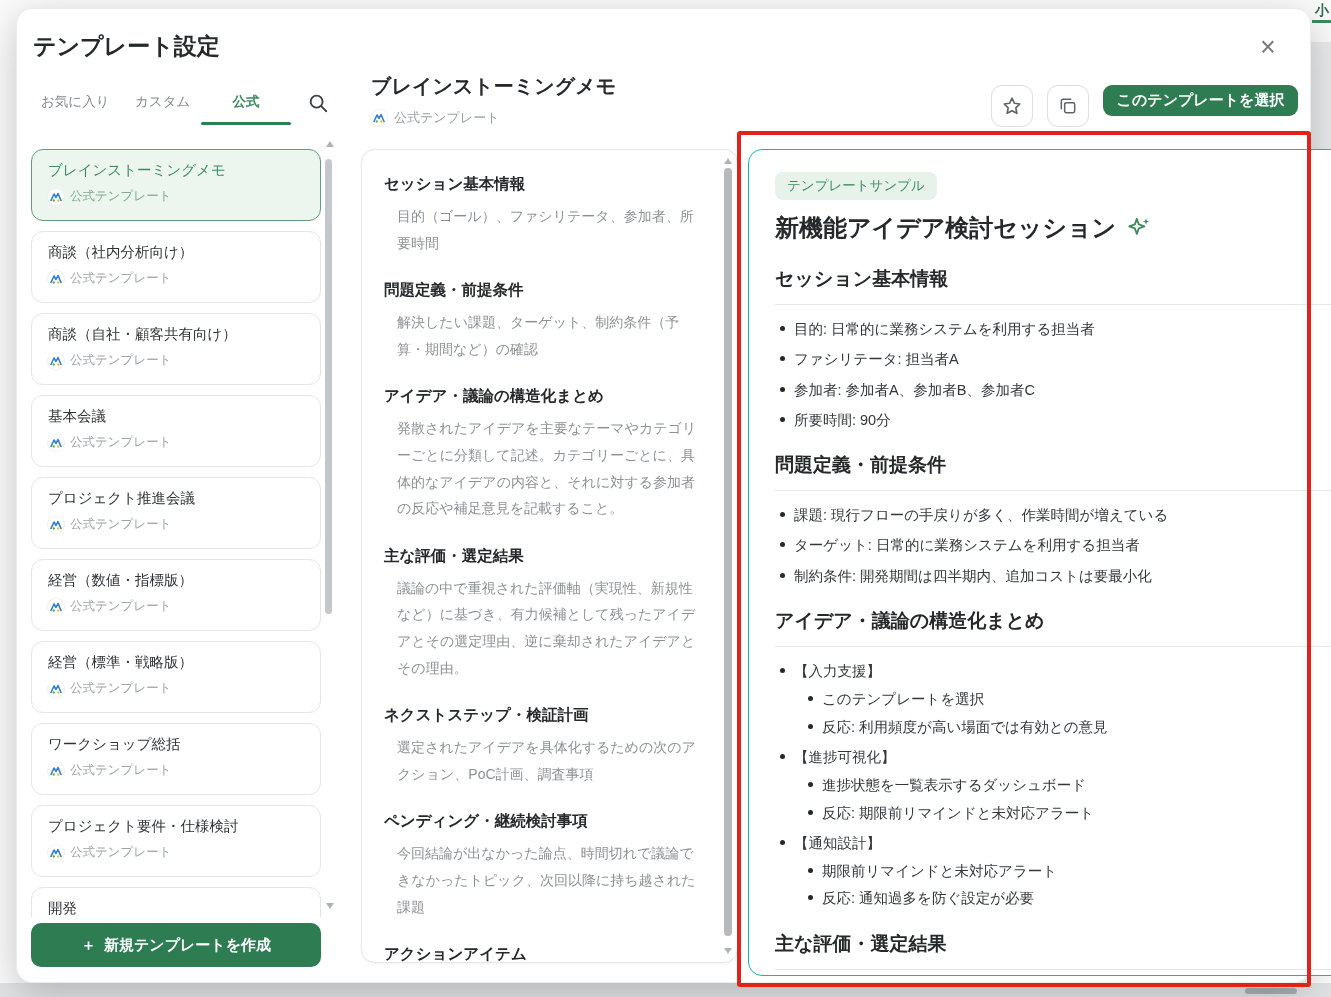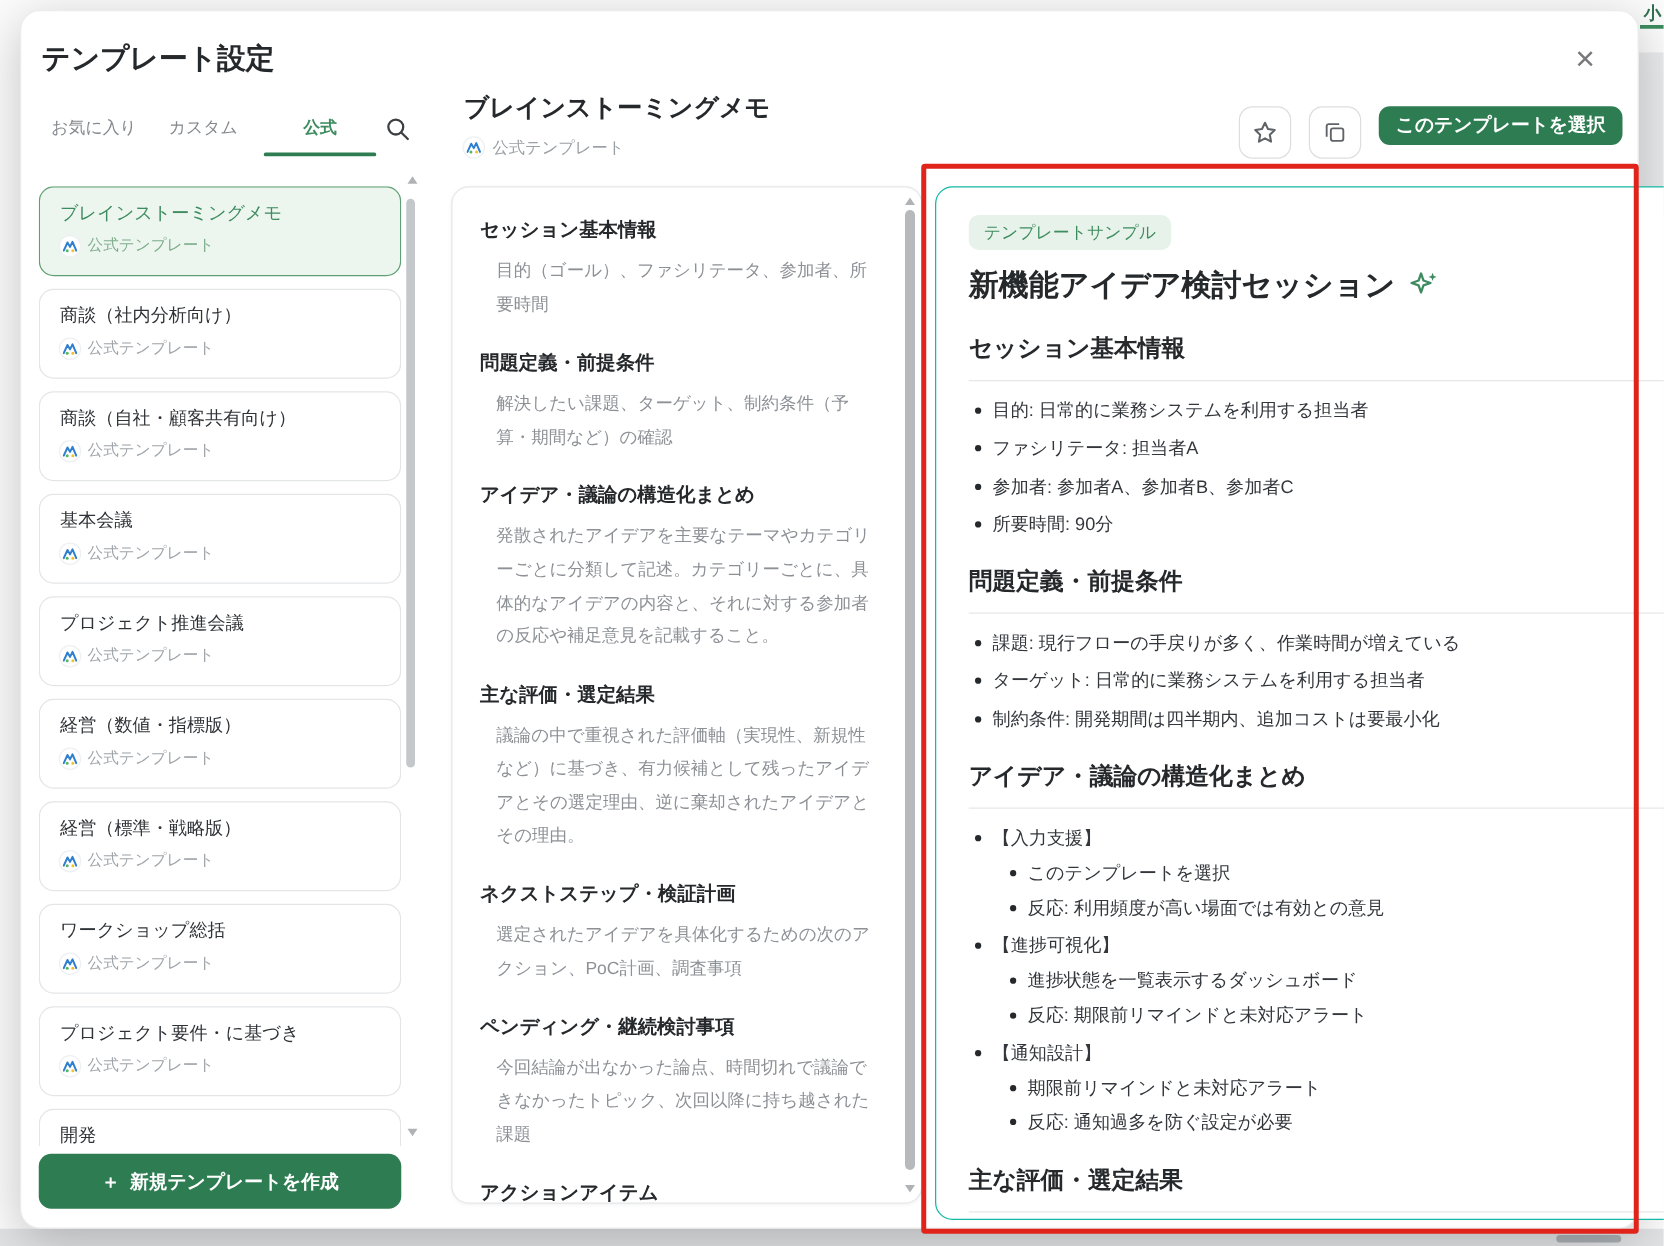--- a/index.html
+++ b/index.html
@@ -19,21 +19,21 @@
            border-radius:16px; box-shadow:0 10px 40px rgba(0,0,0,.22); border:1px solid #ececec; }
   .modal-title { position:absolute; left:16px; top:22px; font-size:23px; font-weight:bold; color:#26292c; }
   .close-btn { position:absolute; right:26px; top:22px; width:32px; height:32px; background:none; border:none;
                font-size:27px; color:#77797c; line-height:30px; cursor:pointer; }
 
   
   .tabs { position:absolute; left:24px; top:80px; width:300px; height:36px; }
   .tab { position:absolute; top:4px; font-size:13.5px; color:#85898d; cursor:pointer; }
   .tab:nth-child(1){ left:0; }
   .tab:nth-child(2){ left:94px; }
-  .tab:nth-child(3){ left:170px; width:90px; text-align:center; }
+  .tab:nth-child(3){ left:160px; width:90px; text-align:center; }
   .tab.active { color:#3d8b5f; font-weight:bold; }
   .tab.active::after { content:""; position:absolute; left:50%; transform:translateX(-50%); bottom:-14px;
                        width:90px; height:3px; background:#2e7d52; border-radius:2px; }
   .search-btn { position:absolute; left:262px; top:0; width:30px; height:30px; background:none; border:none; cursor:pointer; }
 
   
   .sidebar-list { position:absolute; left:14px; top:140px; width:290px; height:768px; overflow:hidden; }
   .tpl-item { height:72px; margin-bottom:10px; border:1px solid #e3e5e7; border-radius:12px;
               padding:11px 16px; background:#fff; cursor:pointer; }
   .tpl-item.selected { background:#edf6ee; border:1.5px solid #5f9f74; }
@@ -249,21 +249,21 @@
             <svg width="12" height="12" viewBox="0 0 24 24">
               <path d="M2 19 L8 6 L12 13 L16 5 L22 19" fill="none" stroke="#2f7fd0" stroke-width="3.2" stroke-linejoin="round" stroke-linecap="round"></path>
               <circle cx="7.5" cy="19" r="2.4" fill="#58b45e"></circle>
               <circle cx="16.5" cy="19" r="2.4" fill="#f2c12e"></circle>
             </svg>
           </span>
           <span>公式テンプレート</span>
         </div>
       </div>
       <div class="tpl-item">
-        <div class="t-title">プロジェクト要件・に基づき</div>
+        <div class="t-title">プロジェクト要件・仕様検討</div>
         <div class="t-sub">
           <span class="logo-badge">
             <svg width="12" height="12" viewBox="0 0 24 24">
               <path d="M2 19 L8 6 L12 13 L16 5 L22 19" fill="none" stroke="#2f7fd0" stroke-width="3.2" stroke-linejoin="round" stroke-linecap="round"></path>
               <circle cx="7.5" cy="19" r="2.4" fill="#58b45e"></circle>
               <circle cx="16.5" cy="19" r="2.4" fill="#f2c12e"></circle>
             </svg>
           </span>
           <span>公式テンプレート</span>
         </div>

